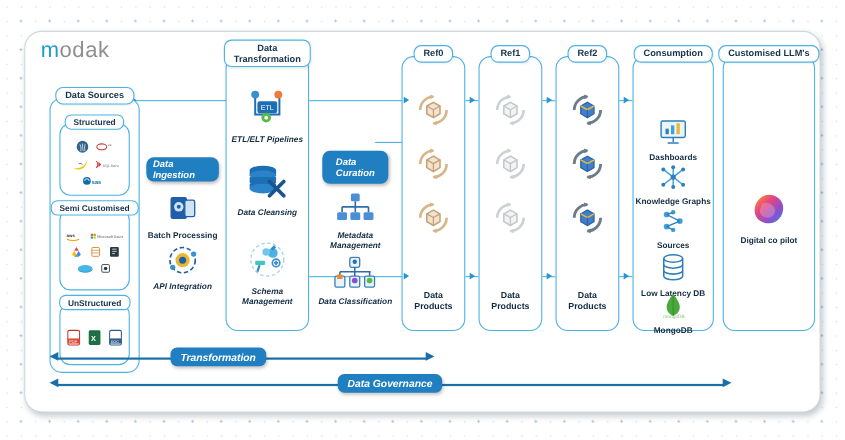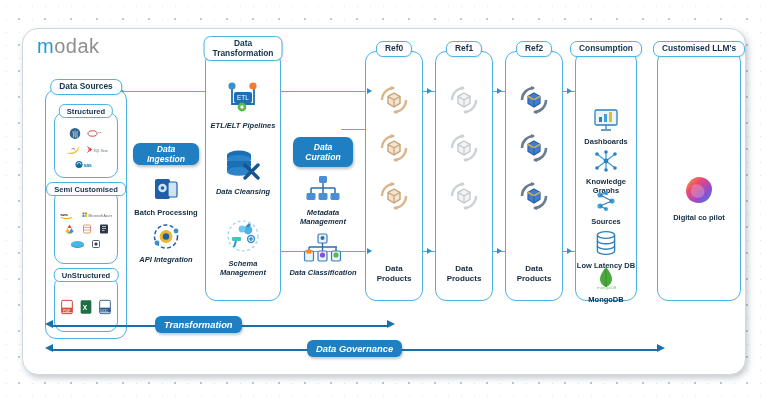--- a/index.html
+++ b/index.html
@@ -62,21 +62,21 @@
     display:flex; flex-wrap:wrap; align-content:center; justify-content:center;
     gap:3px 5px;
   }
   .lg{ font-size:8px; line-height:1; display:flex; align-items:center; justify-content:center; }
 
   
   .pill{
     position:absolute;
     background:#1f7fc0; color:#fff; border-radius:7px;
     font-style:italic; font-weight:bold; font-size:8.6px;
-    display:flex; align-items:center; justify-content:center; text-align:center;
+    display:flex; align-items:center; justify-content:center; 
     line-height:1.22; padding:2px 6px;
     box-shadow:1px 2px 3px rgba(0,0,0,.25);
   }
 
   
   .item{ position:absolute; width:100%; text-align:center; }
   .item .ic{ display:block; margin:0 auto 1px; }
   .item .lb{
     font-size:7.5px; font-weight:bold; color:#132c41; line-height:1.2;
     display:block; white-space:pre-line;
@@ -495,21 +495,21 @@
   <div class="ahead" style="left:474px; top:58.5px;"></div>
   <div class="hline" style="left:470px; top:222px; width:12px;"></div>
   <div class="ahead" style="left:474px; top:218.5px;"></div>
   <div class="hline" style="left:540px; top:62px;  width:12px;"></div>
   <div class="ahead" style="left:544px; top:58.5px;"></div>
   <div class="hline" style="left:540px; top:222px; width:12px;"></div>
   <div class="ahead" style="left:544px; top:218.5px;"></div>
   <div class="ahead" style="left:344px; top:58.5px;"></div>
   <div class="ahead" style="left:344px; top:218.5px;"></div>
 
-  <div class="col" style="left:552px; top:22px; width:62px; height:250px;text-decoration:underline;">
+  <div class="col" style="left:552px; top:22px; width:74px; height:250px;text-decoration:underline;">
     <div class="cap">Consumption</div>
 
 
     <div class="item" style="top:56px;">
       <span class="ic">
         <svg width="28" height="24" viewBox="0 0 28 24">
             <rect x="3" y="2" width="22" height="15" rx="1.6" fill="#eaf4fb" stroke="#2e7fbd" stroke-width="1.3"></rect>
             <rect x="7" y="9" width="3" height="5" fill="#2e7fbd"></rect>
             <rect x="12" y="6" width="3" height="8" fill="#3fa0dc"></rect>
             <rect x="17" y="4" width="3" height="10" fill="#e8b832"></rect>

